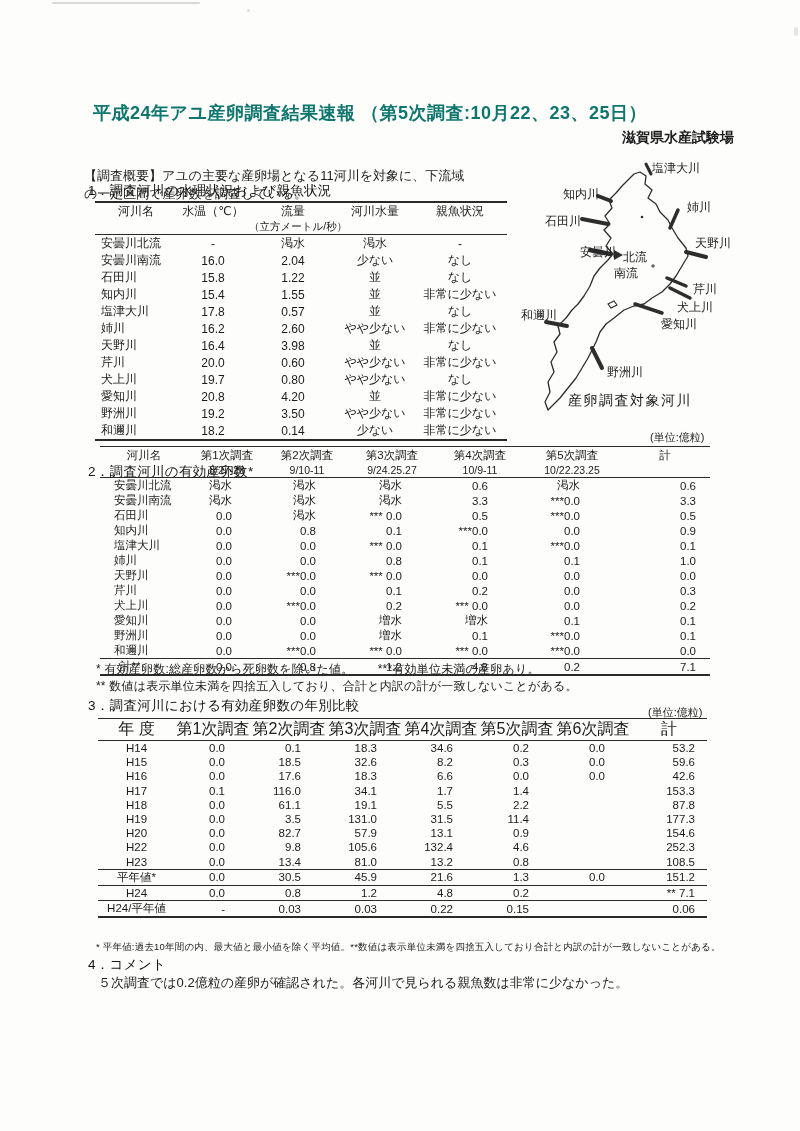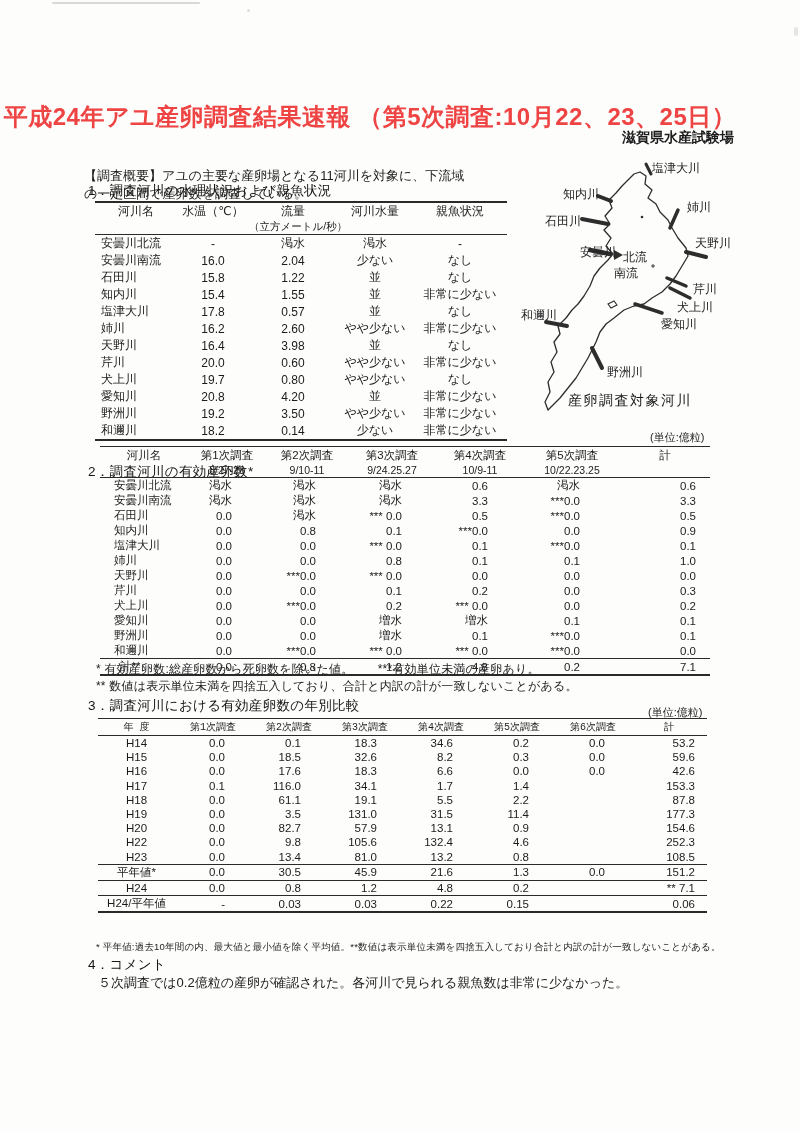--- a/index.html
+++ b/index.html
@@ -8,21 +8,21 @@
     font-family:"Liberation Sans","DejaVu Sans",sans-serif;color:#1b1b1b;
     -webkit-font-smoothing:antialiased;
   }
   .page{position:absolute;inset:0;background:#fdfdfc;overflow:hidden;}
 
   
   .artifact{position:absolute;background:#b9b9b5;border-radius:2px;}
 
   
   .doc-title{position:absolute;left:0;top:101px;width:740px;text-align:center;
-    font-size:24px;font-weight:bold;letter-spacing:0.5px;color:#ef4444;}
+    font-size:18px;font-weight:bold;letter-spacing:0.5px;color:#0f766e;}
   .org{position:absolute;left:622px;top:129px;font-size:14px;font-weight:bold;}
   .overview{position:absolute;left:84px;top:142px;width:430px;font-size:13px;line-height:1.42;margin-top:25px;}
 
   .sec-heading{position:absolute;font-size:13.5px;color:#151515;letter-spacing:0.3px;}
   .unit-label{position:absolute;font-size:11px;}
 
   table{border-collapse:collapse;table-layout:fixed;position:absolute;}
   th,td{padding:0;font-weight:normal;white-space:nowrap;overflow:visible;}
 
   
@@ -42,21 +42,21 @@
   .t2 td:nth-child(3){padding-right:32px;}
   .t2 td:nth-child(4){padding-right:34px;}
   .t2 td:nth-child(5){padding-right:36px;}
   .t2 td:nth-child(6){padding-right:40px;}
   .t2 td:nth-child(7){padding-right:14px;}
   .t2 tbody.footer td{border-top:1.2px solid #2a2a2a;height:15px;}
   .t2 tbody.footer td:first-child{padding-left:20px;}
 
   
   .t3{left:98px;top:718px;width:609px;font-size:11.5px;border-top:1.8px solid #2a2a2a;border-bottom:2.5px solid #2a2a2a;}
-  .t3 thead th{height:16px;text-align:center;font-size:10px;border-bottom:1.5px solid #2a2a2a;font-family:Liberation Mono, monospace;}
+  .t3 thead th{height:16px;text-align:center;font-size:16px;border-bottom:1.5px solid #2a2a2a;}
   .t3 td{height:14.2px;text-align:right;font-size:11.5px;}
   .t3 td:first-child{text-align:center;padding-right:0;}
   .t3 td:not(:first-child){padding-right:26px;}
   .t3 td:last-child{padding-right:12px;}
   .t3 tbody.footer tr td{border-top:1.2px solid #2a2a2a;height:14.6px;}
 
   .footnote{position:absolute;font-size:12px;color:#222;letter-spacing:0.2px;}
 
   
   .map{position:absolute;left:510px;top:158px;width:290px;height:262px;}

